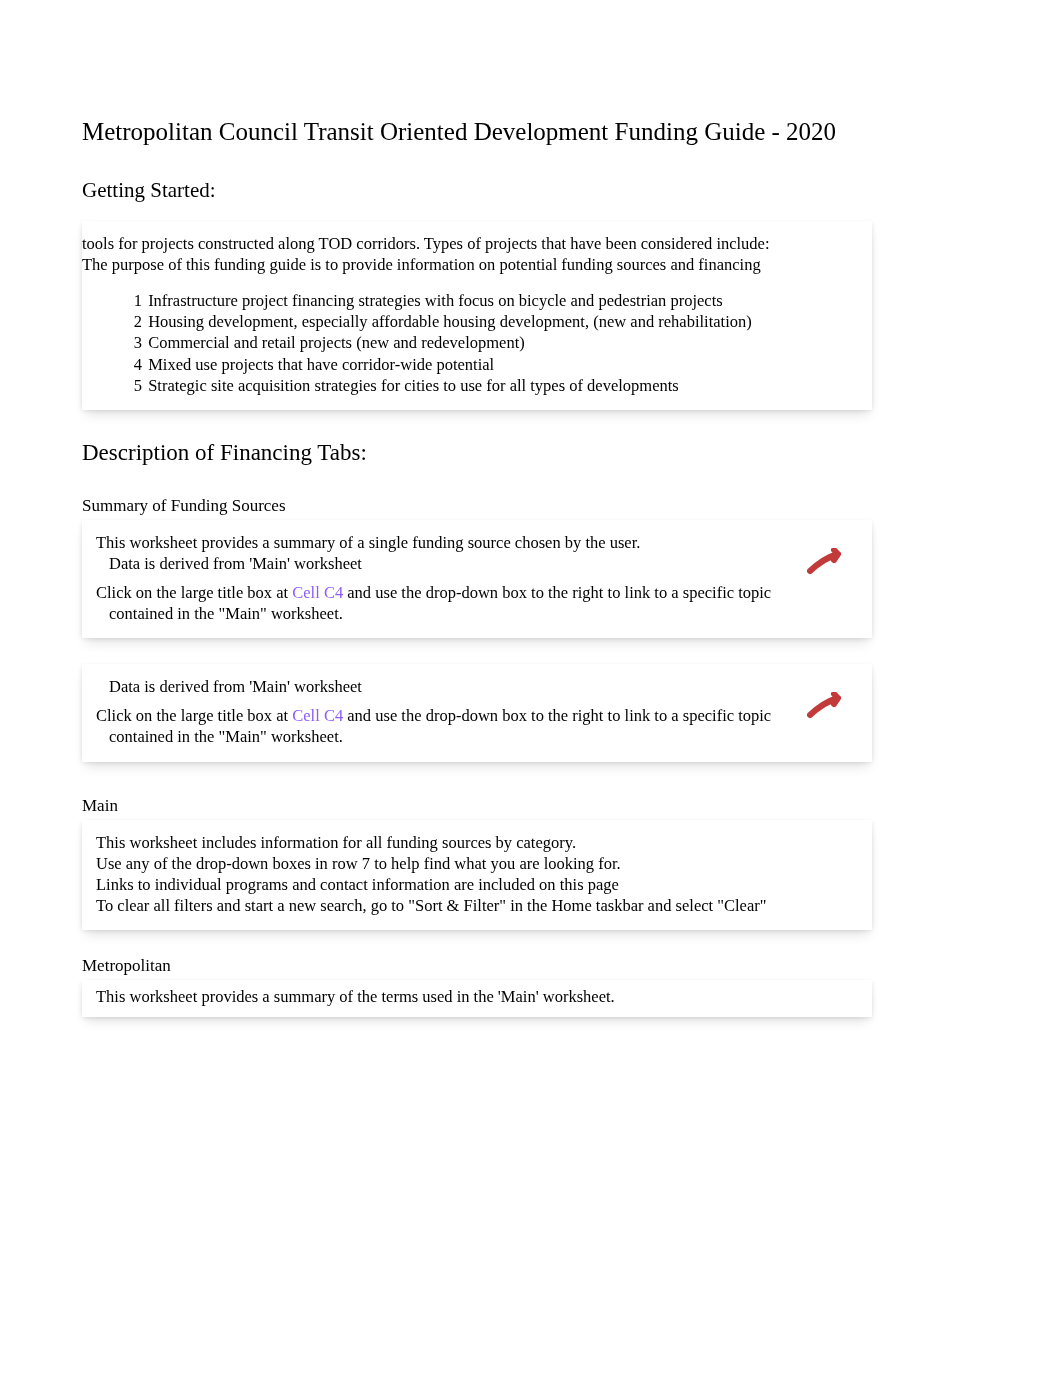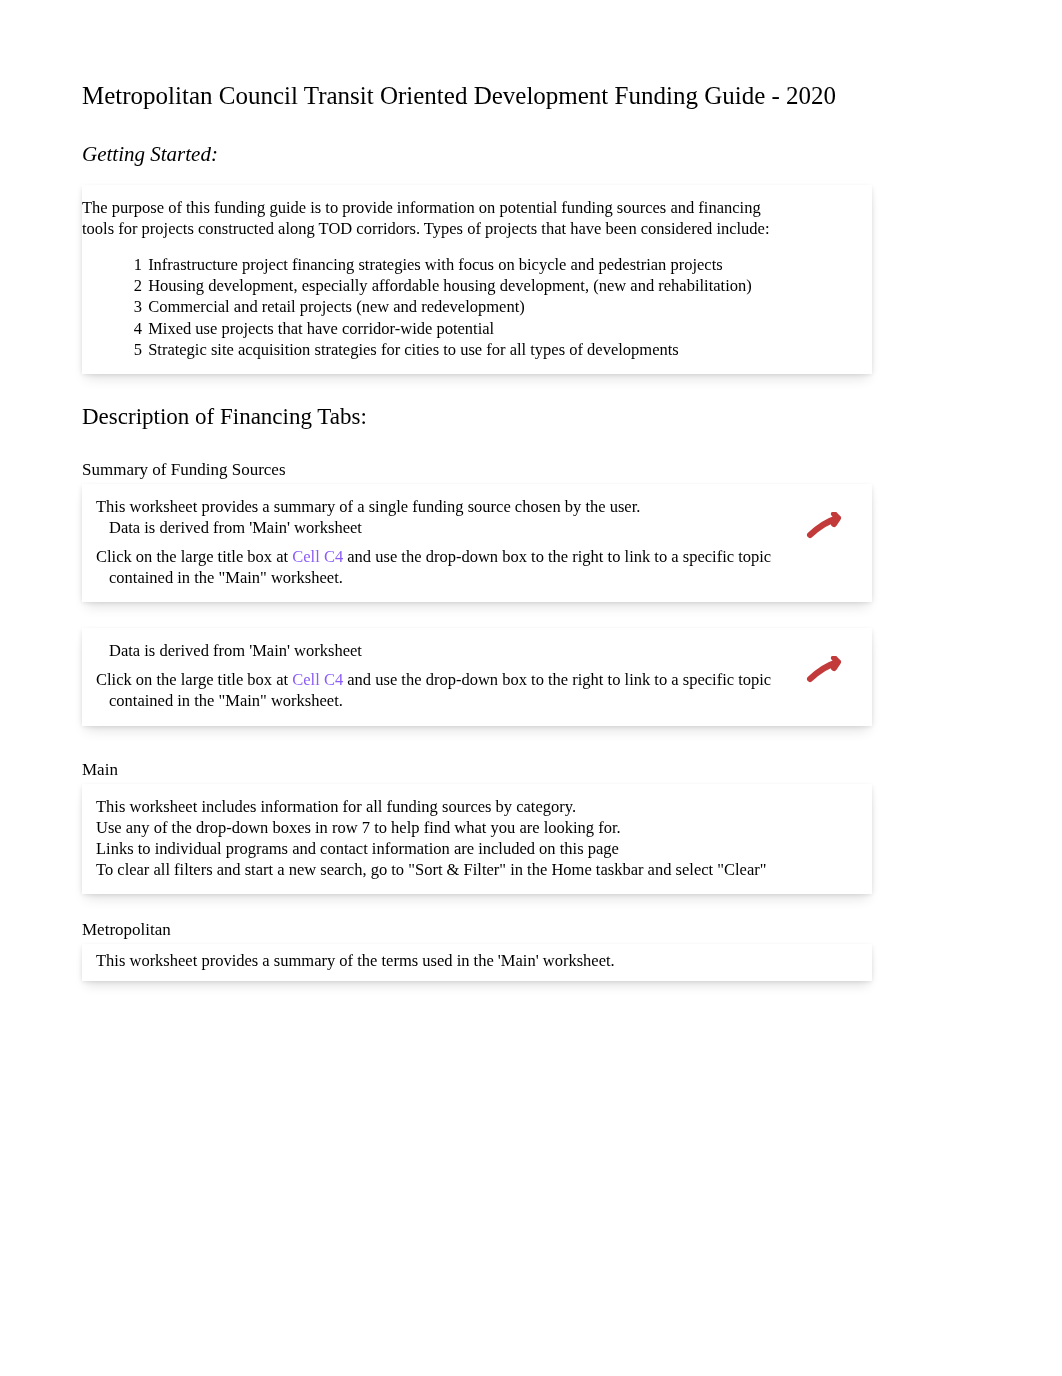--- a/index.html
+++ b/index.html
@@ -4,32 +4,31 @@
   <style>
     * { margin: 0; padding: 0; box-sizing: border-box; }
     body {
       font-family: "Times New Roman", Times, serif;
       background: #ffffff;
       width: 1062px;
       height: 1376px;
       color: #000;
     }
     .page {
-      padding: 82px 80px 0 82px;
+      padding: 118px 80px 0 82px;
     }
     h1 {
       font-size: 25px;
       font-weight: normal;
       margin-bottom: 32px;
     }
     h2 {
       font-size: 21px;
       font-weight: normal;
       margin-bottom: 18px;
-      font-style: italic;
     }
     h3 {
       font-size: 23px;
       font-weight: normal;
       margin-top: 30px;
       margin-bottom: 30px;
     }
     .box {
       background: #ffffff;
       padding: 12px 0 14px 0;
@@ -91,22 +90,22 @@
 </head>
 <body>
 
 <div class="page">
 
   <h1>Metropolitan Council Transit Oriented Development Funding Guide - 2020</h1>
 
   <h2>Getting Started:</h2>
 
   <div class="box intro-box">
+    <div class="intro-line">tools for projects constructed along TOD corridors. Types of projects that have been considered include:</div>
     <div class="intro-line">The purpose of this funding guide is to provide information on potential funding sources and financing</div>
-    <div class="intro-line">tools for projects constructed along TOD corridors. Types of projects that have been considered include:</div>
     <div class="ol">
       <div class="ol-row"><span class="ol-num">1</span> <span>Infrastructure project financing strategies with focus on bicycle and pedestrian projects</span></div>
       <div class="ol-row"><span class="ol-num">2</span> <span>Housing development, especially affordable housing development, (new and rehabilitation)</span></div>
       <div class="ol-row"><span class="ol-num">3</span> <span>Commercial and retail projects (new and redevelopment)</span></div>
       <div class="ol-row"><span class="ol-num">4</span> <span>Mixed use projects that have corridor-wide potential</span></div>
       <div class="ol-row"><span class="ol-num">5</span> <span>Strategic site acquisition strategies for cities to use for all types of developments</span></div>
     </div>
   </div>
 
   <h3>Description of Financing Tabs:</h3>

